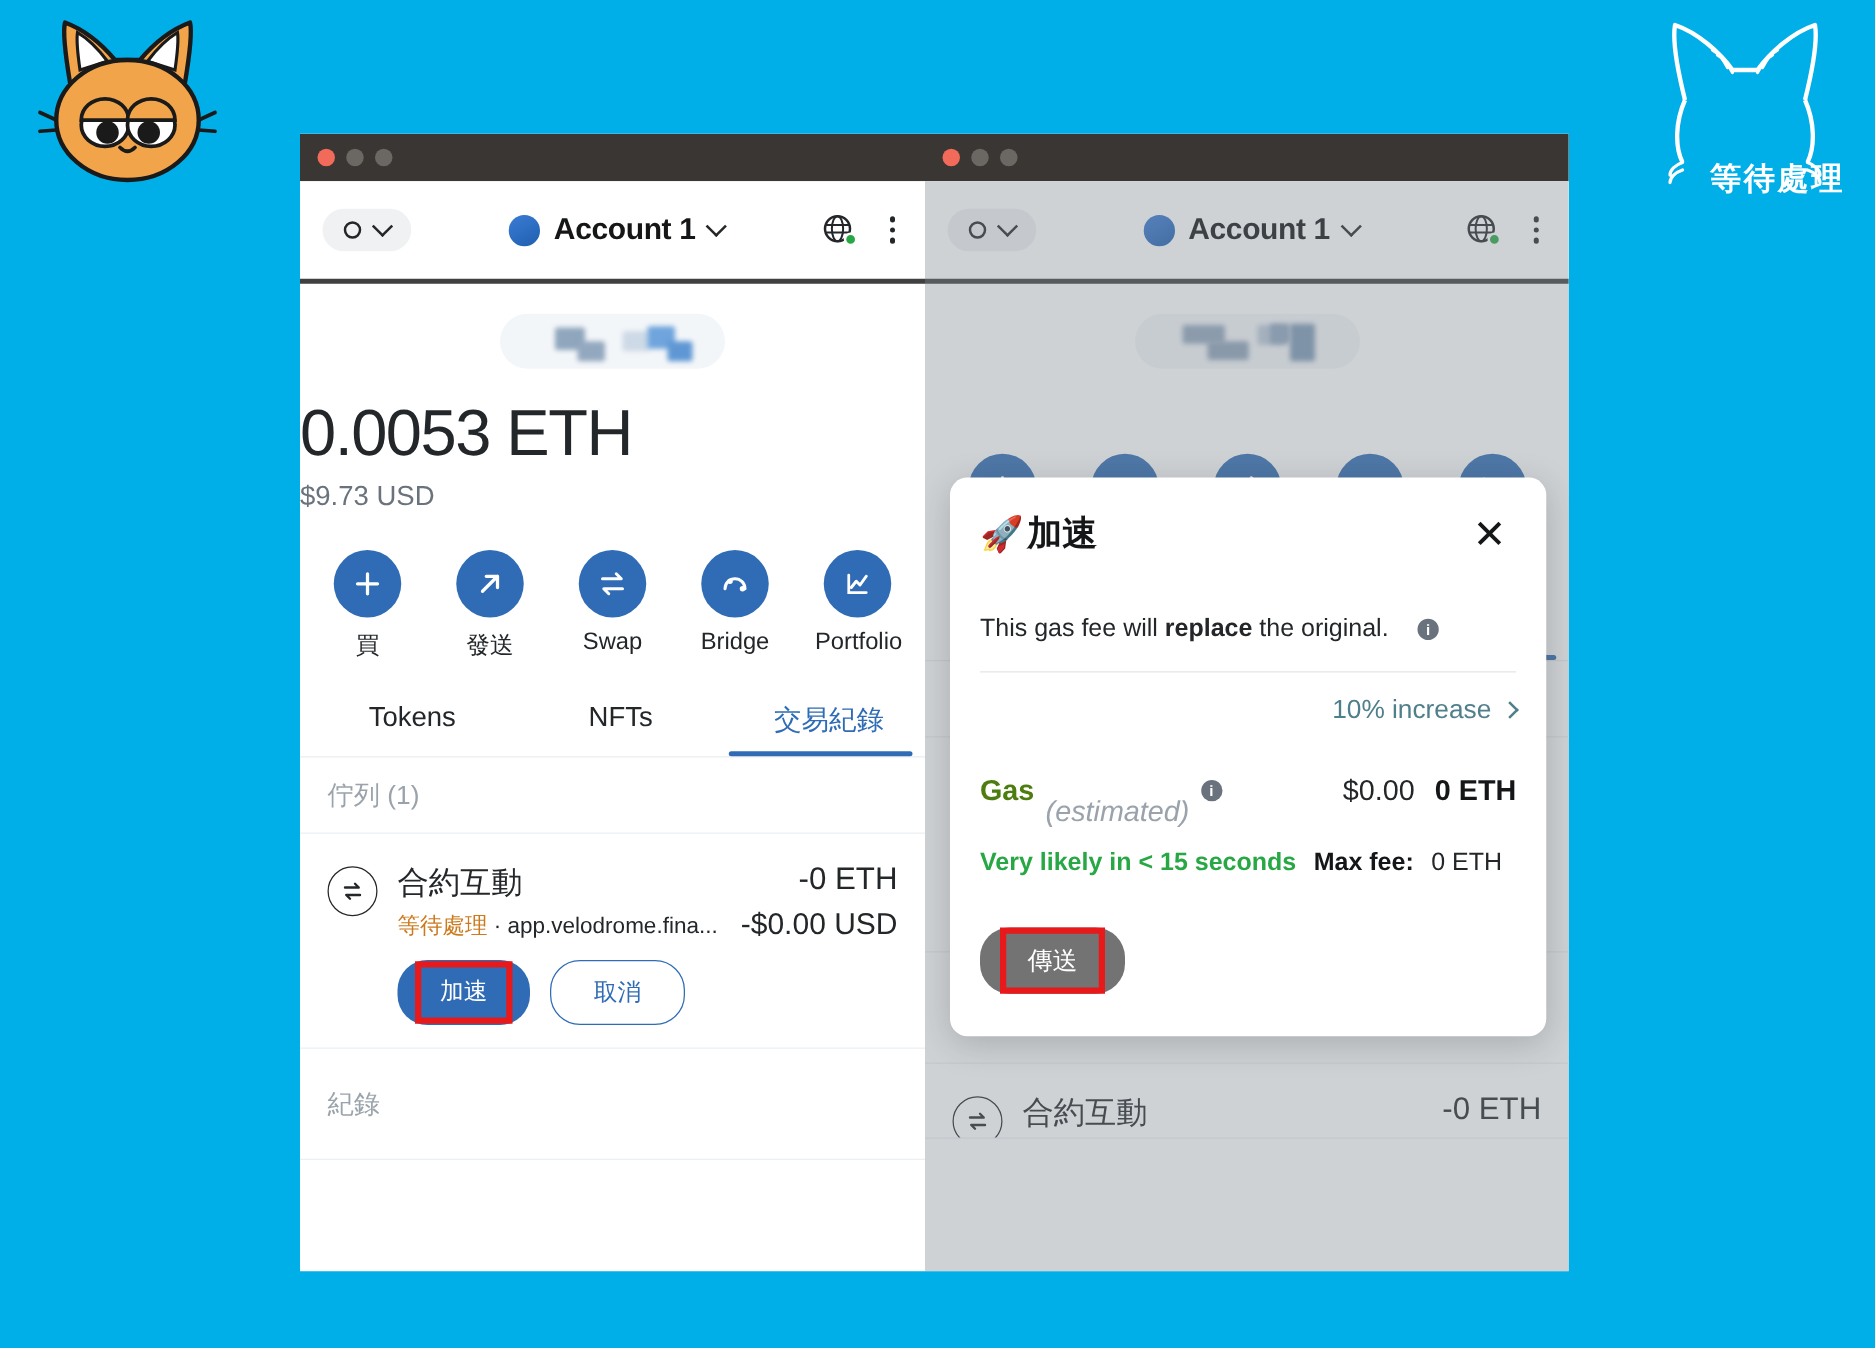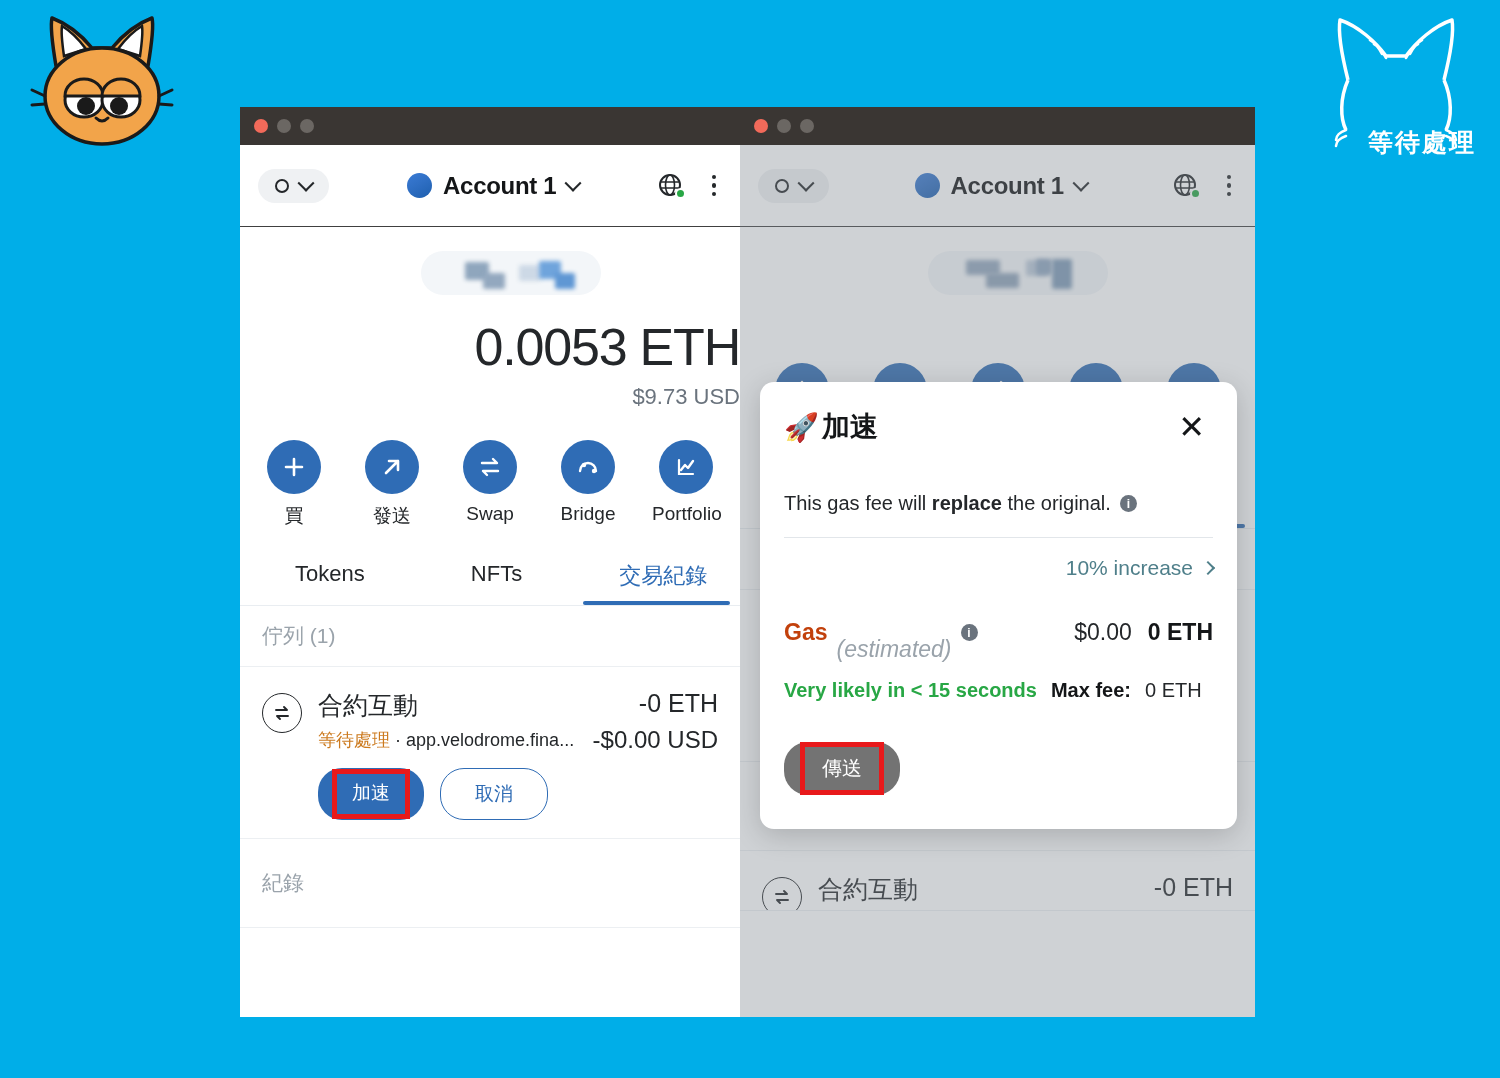--- a/index.html
+++ b/index.html
@@ -35,21 +35,21 @@
     display: flex; align-items: center; padding-left: 14px; gap: 9px;
   }
   .dot { width: 14px; height: 14px; border-radius: 50%; }
   .dot.red { background: #f26a5a; }
   .dot.grey { background: #6b6763; }
 
   
   .app-header {
     height: 82px; background: #ffffff;
     display: flex; align-items: center; padding: 12px 18px;
-    border-bottom: 1px solid #404040;
+    border-bottom: 4px solid #404040;
   }
   .net-pill {
     display: flex; align-items: center; gap: 11px;
     background: #eff1f3; border-radius: 24px;
     padding: 10px 17px;
   }
   .net-circle {
     width: 14px; height: 14px; border-radius: 50%;
     border: 2px solid #24272a;
   }
@@ -70,21 +70,21 @@
   .globe-wrap { position: relative; width: 26px; height: 26px; }
   .globe-dot {
     position: absolute; right: -2px; bottom: 0px;
     width: 11px; height: 11px; border-radius: 50%;
     background: #28a745; border: 2px solid #fff;
   }
   .kebab { display: flex; flex-direction: column; gap: 4px; padding: 4px 6px; }
   .kebab i { width: 4.5px; height: 4.5px; background: #24272a; border-radius: 50%; display: block; }
 
   
-  .balance-zone { padding-top: 24px; text-align: right; margin-left: 41px; }
+  .balance-zone { padding-top: 24px; text-align: left; }
   .addr-pill {
     width: 180px; height: 44px; margin: 0 auto;
     border-radius: 24px; background: #f3f6f9;
     position: relative; overflow: hidden;
   }
   .blur-blk { position: absolute; border-radius: 2px; filter: blur(2.2px); }
   .amount-eth {
     font-size: 52px; font-weight: 400; color: #24272a;
     margin-top: 22px; letter-spacing: -1.2px;
   }
@@ -167,21 +167,21 @@
     position: absolute; left: 20px; top: 275px; width: 477px;
     background: #ffffff; border-radius: 14px;
     box-shadow: 0 6px 28px rgba(0,0,0,0.18);
     z-index: 60; padding: 26px 24px 34px 24px;
   }
   .modal-head { display: flex; align-items: center; justify-content: space-between; }
   .modal-title { font-size: 28px; font-weight: bold; color: #141618; display: flex; align-items: center; gap: 3px; }
   .modal-x { font-size: 32px; color: #141618; line-height: 1; padding: 2px 8px; font-weight: 300; }
   .modal-note {
     font-size: 20px; color: #24272a; margin-top: 46px;
-    display: flex; align-items: center; gap: 9px;
+    display: flex; align-items: center; gap: 23px;
   }
   .info-dot {
     width: 17px; height: 17px; border-radius: 50%; background: #6a737d;
     color: #fff; font-size: 12px; font-weight: bold;
     display: inline-flex; align-items: center; justify-content: center;
     font-style: normal;
   }
   .modal-rule { border-top: 1px solid #e2e6ea; margin-top: 22px; }
   .increase-row { text-align: right; margin-top: 18px; }
   .increase-link {
@@ -191,21 +191,21 @@
   .chev-r {
     width: 10px; height: 10px;
     border-right: 2.2px solid #4f7f8a; border-top: 2.2px solid #4f7f8a;
     transform: rotate(45deg);
   }
   .gas-row {
     display: flex; align-items: center; justify-content: space-between;
     margin-top: 22px;
   }
   .gas-left { display: flex; align-items: center; gap: 9px; font-size: 23px; }
-  .gas-lbl { font-weight: bold; color: #c2410c; text-align: center; }
+  .gas-lbl { font-weight: bold; color: #4d7c0f; text-align: center; }
   .gas-est { color: #9aa3ab; font-style: italic; margin-top: 34px; }
   .gas-right { display: flex; align-items: baseline; gap: 16px; font-size: 23px; }
   .gas-usd { color: #24272a; }
   .gas-eth { font-weight: bold; color: #141618; }
   .speed-row {
     display: flex; align-items: baseline; justify-content: flex-start;
     gap: 14px; margin-top: 16px; font-size: 20px;
   }
   .speed-green { color: #28a745; font-weight: bold; }
   .maxfee-lbl { font-weight: bold; color: #141618; }

